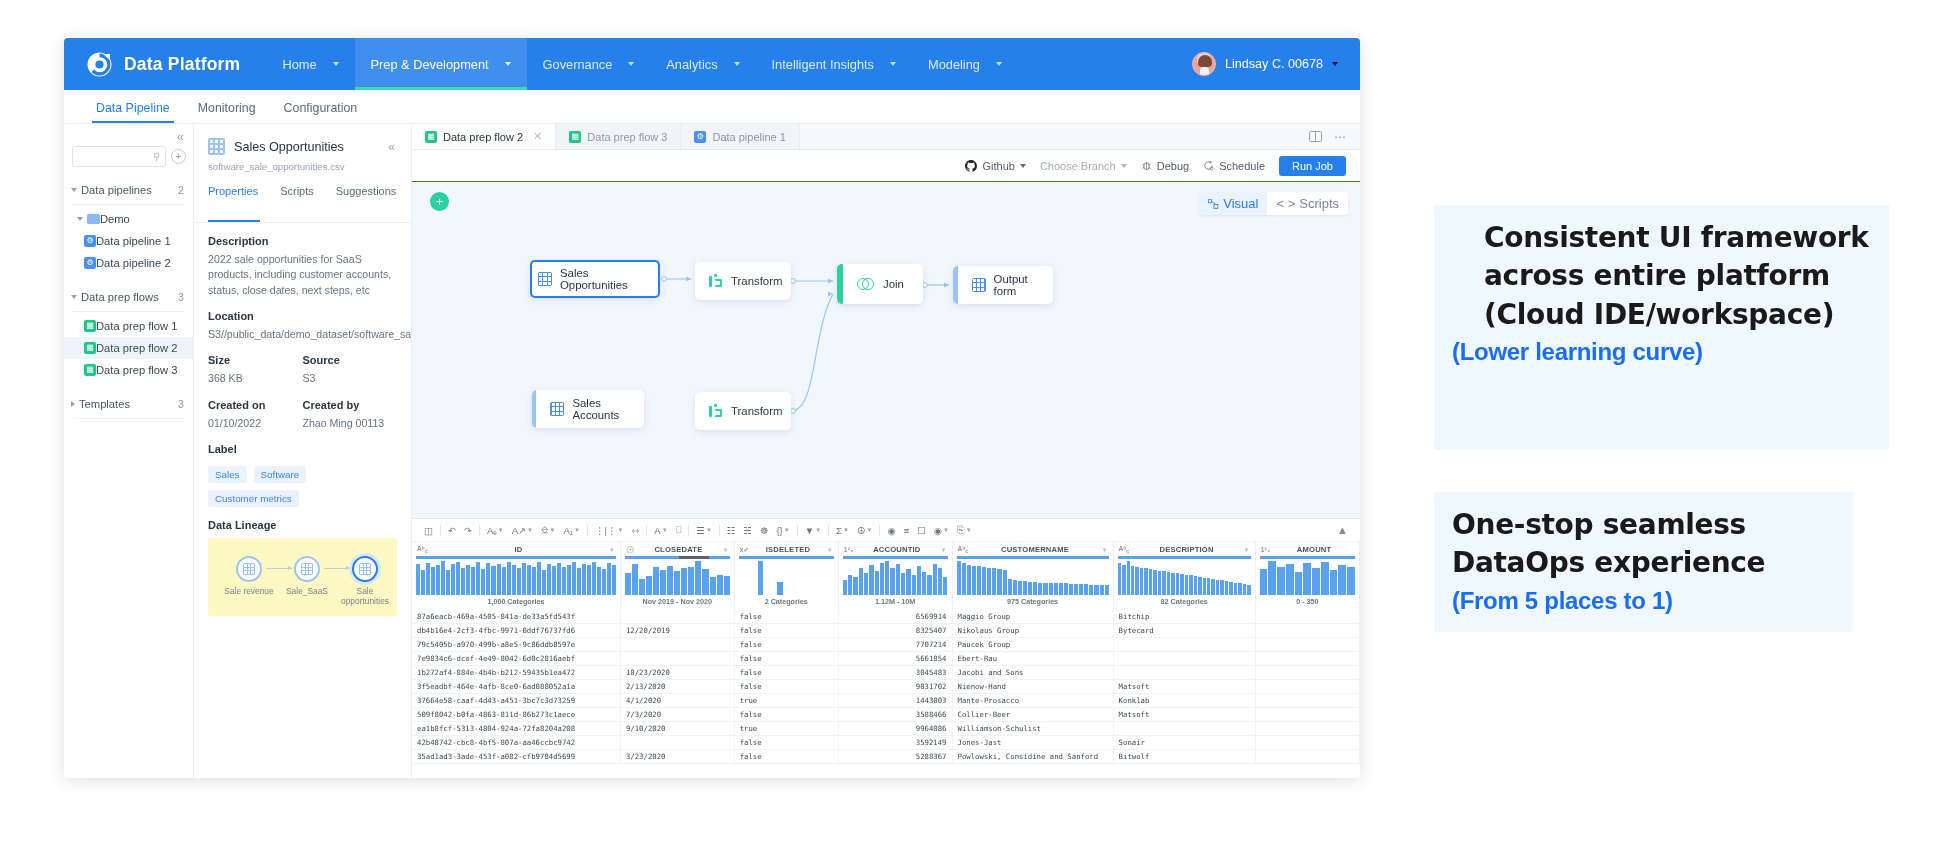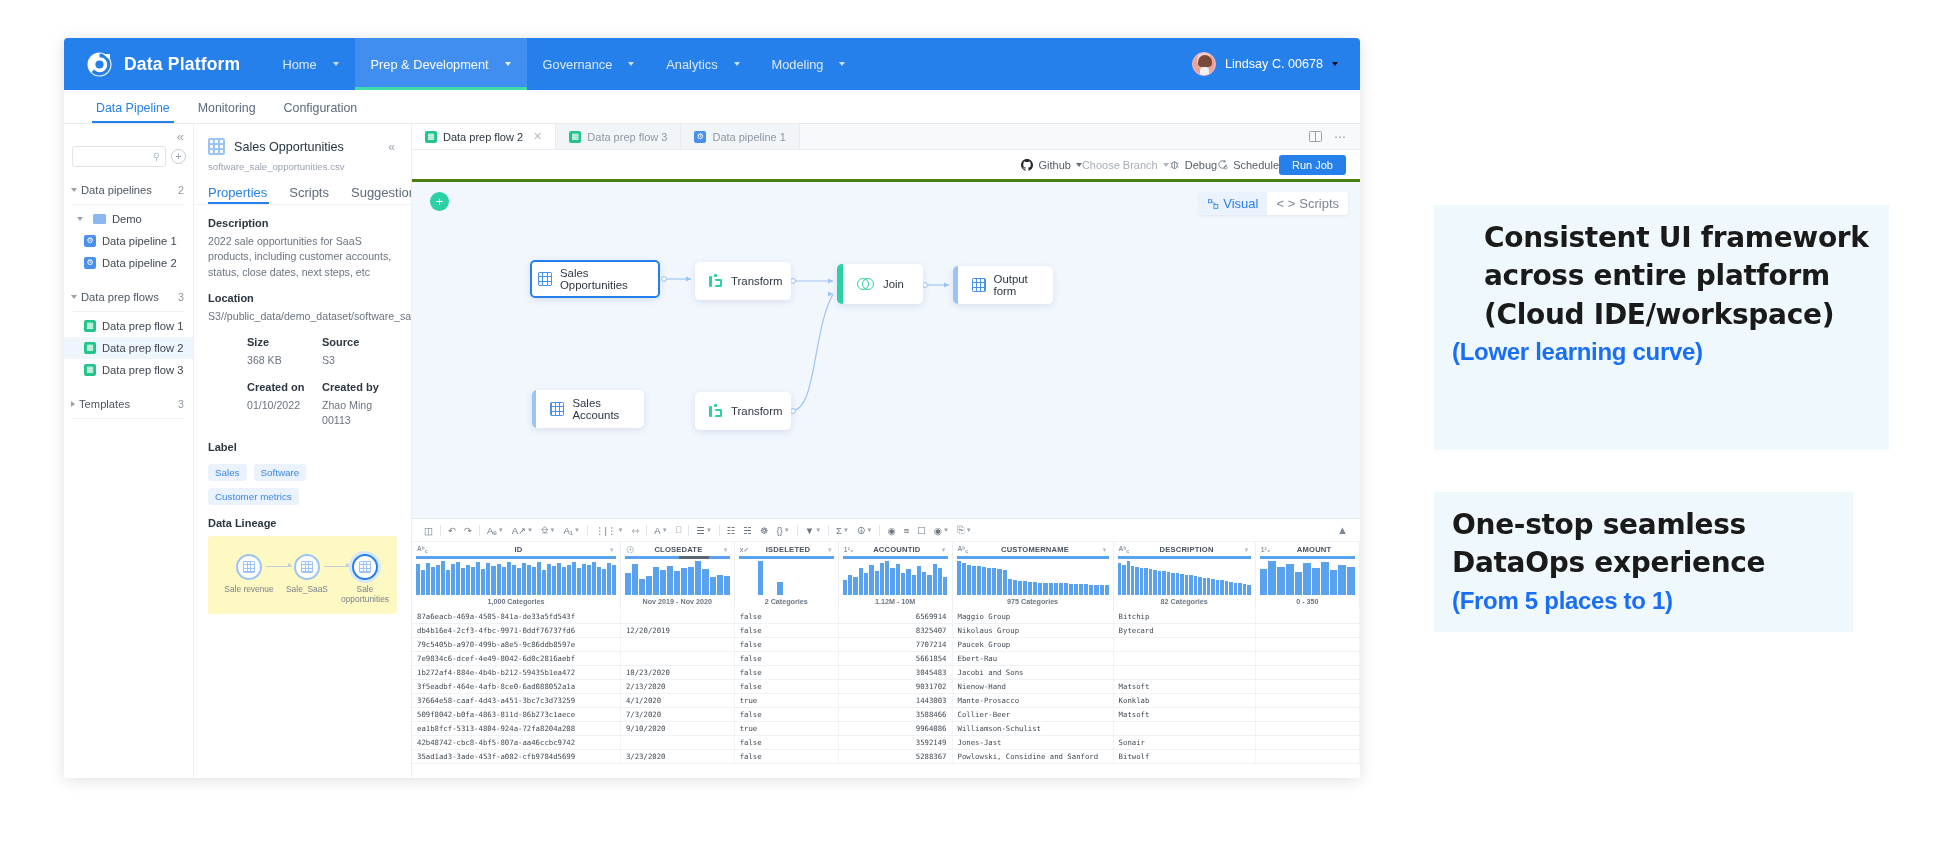--- a/index.html
+++ b/index.html
@@ -91,21 +91,21 @@
   .tree-group-head {
     display:flex;align-items:center;padding:0 9px 0 7px;font-size:11.2px;color:#4c5764;height:18px;cursor:pointer;
   }
   .tri { width:0;height:0;margin-right:4px; }
   .tri.open{border-left:3.2px solid transparent;border-right:3.2px solid transparent;border-top:4px solid #98a2ae;}
   .tri.closed{border-top:3.2px solid transparent;border-bottom:3.2px solid transparent;border-left:4px solid #98a2ae;}
   .tree-group-head .lbl{flex:1;}
   .tree-group-head .cnt{color:#8d97a3;font-size:10.6px;}
   .tree-sep{height:1px;background:#eceff3;margin:5px 9px 3px 9px;}
   .tree-item{
-    display:flex;align-items:center;gap:6px;height:22px;padding-left:20px;font-size:11.2px;color:#3d4852;cursor:pointer;
+    display:flex;align-items:center;height:22px;padding-left:20px;font-size:11.2px;color:#3d4852;cursor:pointer;
   }
   .tree-item.sel{background:#eef5fd;}
   .tree-item.folder{padding-left:13px;}
   .ic-sq{width:12px;height:12px;border-radius:2px;flex:0 0 12px;display:flex;align-items:center;justify-content:center;}
   .ic-pipe{background:#4a90f0;}
   .ic-flow{background:#22c48a;}
   .ic-folder{width:13px;height:10px;border-radius:1.5px;background:#8cb8f2;flex:0 0 13px;}
   .ic-glyph{font-size:8px;color:#fff;line-height:1;}
 
   
@@ -113,27 +113,27 @@
     width:218px; flex:0 0 218px; border-right:1px solid #eceff3; background:#fff;
     padding:14px 0 0 0; position:relative; overflow:hidden;
   }
   .props-head{display:flex;align-items:center;gap:9px;padding:0 14px;}
   .ds-icon{width:17px;height:17px;border-radius:2px;background:#9cc3f5;display:grid;grid-template-columns:1fr 1fr 1fr;grid-template-rows:1fr 1fr 1fr;gap:1.3px;padding:1.8px;}
   .ds-icon i{background:#fff;display:block;}
   .props-title{font-size:12.6px;color:#273442;font-weight:500;flex:1;}
   .props-collapse{color:#9aa5b1;font-size:12px;cursor:pointer;padding-right:2px;}
   .props-sub{font-size:9.6px;color:#9aa3af;padding:6px 14px 0 14px;}
   .props-tabs{display:flex;gap:0;padding:9px 14px 0 14px;border-bottom:1px solid #eceff3;margin-top:4px;}
-  .ptab{font-size:13px;color:#5e6b7a;padding:0 12px 4px 0;margin-right:10px;cursor:pointer;position:relative;}
+  .ptab{font-size:11px;color:#5e6b7a;padding:0 12px 25px 0;margin-right:10px;cursor:pointer;position:relative;}
   .ptab.active{color:#2680eb;}
   .ptab.active:after{content:"";position:absolute;left:0;right:10px;bottom:0;height:2px;background:#2680eb;}
   .p-section{padding:12px 14px 0 14px;}
   .p-label{font-size:11px;font-weight:bold;color:#2b3642;margin-bottom:5px;}
   .p-val{font-size:10.6px;color:#6a7480;line-height:1.45;}
-  .p-two{display:flex;padding:12px 14px 0 14px;margin-left:39px;}
+  .p-two{display:flex;padding:12px 14px 0 14px;}
   .p-two > div{width:50%;}
   .chips{display:flex;gap:7px;padding:6px 14px 0 14px;flex-wrap:wrap;}
   .chip{background:#eaf2fe;color:#3b86e8;border-radius:3px;font-size:9.8px;padding:3px 7px;}
   .lineage-box{margin:7px 14px 0 14px;background:#fef9c3;border-radius:3px;height:78px;position:relative;}
   .ln-node{position:absolute;top:18px;width:26px;height:26px;border-radius:50%;border:2px solid #9cc4f3;background:#fff;display:flex;align-items:center;justify-content:center;}
   .ln-node.cur{border-color:#2680eb;box-shadow:0 0 0 3px #d8e8fc;}
   .ln-cap{position:absolute;top:48px;font-size:8.4px;color:#78828e;text-align:center;width:60px;}
   .ln-arrow{position:absolute;top:30px;height:1px;background:#c3cedb;}
   .ln-arrow:after{content:"";position:absolute;right:0;top:-2.5px;border-left:4px solid #c3cedb;border-top:2.5px solid transparent;border-bottom:2.5px solid transparent;}
   .ds-mini{width:12px;height:12px;border-radius:1.5px;background:#9cc3f5;display:grid;grid-template-columns:1fr 1fr 1fr;grid-template-rows:1fr 1fr 1fr;gap:1px;padding:1.3px;}
@@ -147,22 +147,22 @@
     display:flex;align-items:center;gap:6px;font-size:11px;color:#8d97a3;padding:0 13px;cursor:pointer;
     border-right:1px solid #e8ecf1;background:#f2f5f8;white-space:nowrap;
   }
   .doc-tab.active{background:#fff;color:#2b3642;}
   .doc-tab .x{color:#b6bec8;font-size:11px;margin-left:4px;}
   .doc-tabs-right{margin-left:auto;display:flex;align-items:center;gap:12px;padding:0 14px;color:#8d97a3;font-size:12px;}
   .split-ic{width:13px;height:11px;border:1.2px solid #98a2ae;border-radius:1.5px;position:relative;}
   .split-ic:after{content:"";position:absolute;left:5px;top:0;bottom:0;width:1.2px;background:#98a2ae;}
 
   .canvas-toolbar{
-    height:32px;display:flex;align-items:center;justify-content:flex-end;padding-right:14px;
-    border-bottom:3px solid #4d7c0f;background:#fff;font-size:11px;color:#525d6a;
+    height:32px;display:flex;align-items:center;justify-content:flex-end;gap:14px;padding-right:14px;
+    border-bottom:1px solid #4d7c0f;background:#fff;font-size:11px;color:#525d6a;
   }
   .ct-item{display:flex;align-items:center;gap:5px;cursor:pointer;}
   .ct-item.muted{color:#a6aeb8;}
   .runjob{background:#2680eb;color:#fff;border-radius:3px;font-size:11px;padding:4px 13px;cursor:pointer;}
 
   .canvas{flex:1;background:#f2f7fe;position:relative;min-height:0;}
   .mode-switch{position:absolute;right:12px;top:10px;display:flex;background:#fff;border-radius:3px;box-shadow:0 1px 3px rgba(0,0,0,.08);overflow:hidden;font-size:13px;}
   .mode-switch div{padding:4px 9px;display:flex;align-items:center;gap:4px;cursor:pointer;color:#7c8694;}
   .mode-switch div.on{background:#eaf2fe;color:#2680eb;}
   .add-node{position:absolute;left:18px;top:10px;width:19px;height:19px;border-radius:50%;background:#2bd0a5;color:#fff;display:flex;align-items:center;justify-content:center;font-size:13px;line-height:1;cursor:pointer;}
@@ -249,20 +249,24 @@
       <div class="navitem active">
         <span>Prep &amp; Development</span>
         <span class="caret"></span>
       </div>
       <div class="navitem">
         <span>Governance</span>
         <span class="caret"></span>
       </div>
       <div class="navitem">
         <span>Analytics</span>
+        <span class="caret"></span>
+      </div>
+      <div class="navitem">
+        <span>Intelligent Insights</span>
         <span class="caret"></span>
       </div>
       <div class="navitem">
         <span>Modeling</span>
         <span class="caret"></span>
       </div>
     </div>
     <div class="user-area">
       <span class="avatar"></span>
       <span class="user-name">Lindsay C. 00678</span>

